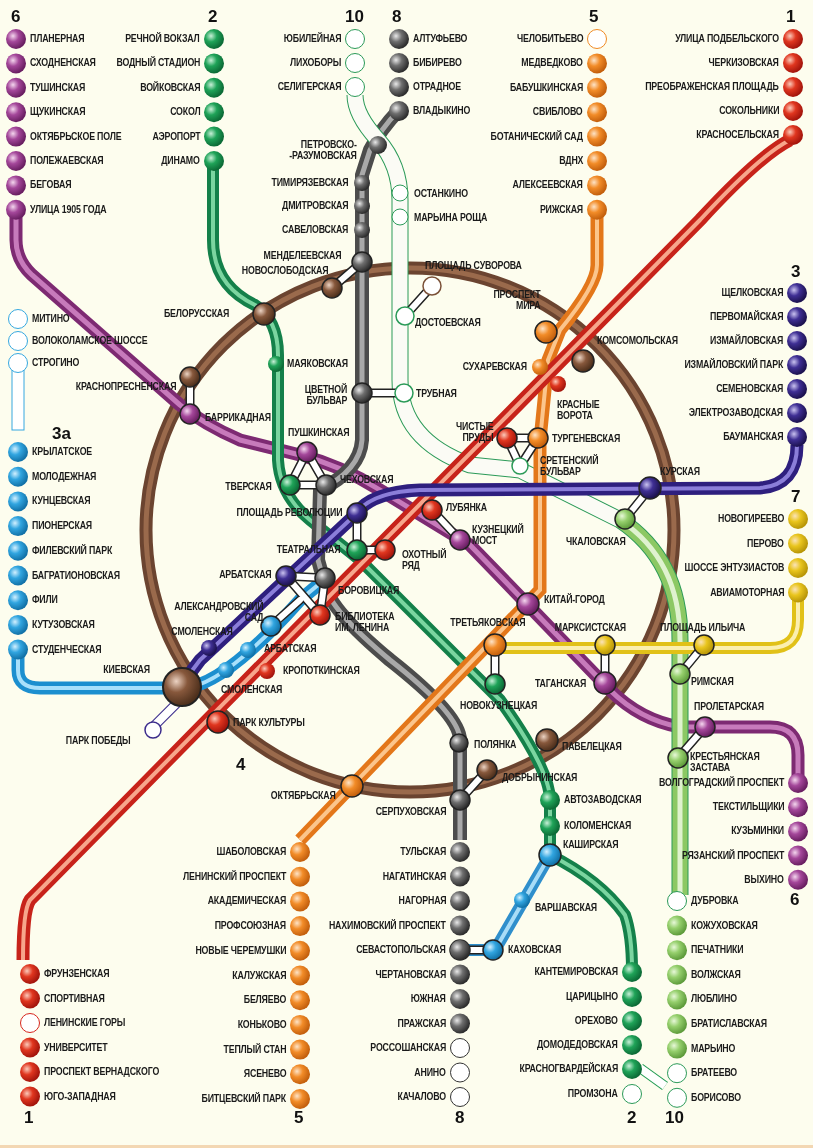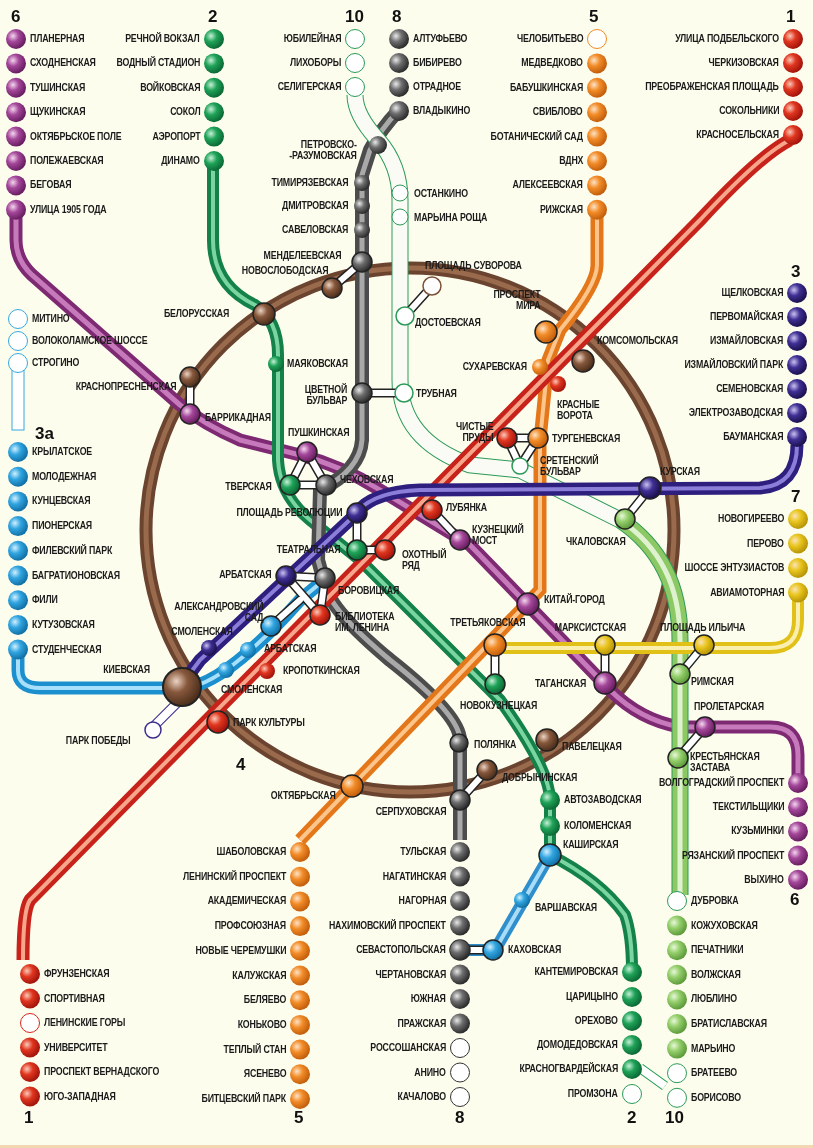--- a/index.html
+++ b/index.html
@@ -519,21 +519,21 @@
     <div class="lbl" style="left: 562px; top: 741px;">ПАВЕЛЕЦКАЯ</div>
     <div class="lbl" style="left: 502px; top: 772px;">ДОБРЫНИНСКАЯ</div>
     <div class="lbl r" style="right: 367px; top: 806px;">СЕРПУХОВСКАЯ</div>
     <div class="num" style="left: 11px; top: 7px;">6</div>
     <div class="num" style="left: 208px; top: 7px;">2</div>
     <div class="num" style="left: 345px; top: 7px;">10</div>
     <div class="num" style="left: 392px; top: 7px;">8</div>
     <div class="num" style="left: 589px; top: 7px;">5</div>
     <div class="num" style="left: 786px; top: 7px;">1</div>
     <div class="num" style="left: 791px; top: 262px;">3</div>
-    <div class="num" style="left: 35px; top: 424px;">3а</div>
+    <div class="num" style="left: 52px; top: 424px;">3а</div>
     <div class="num" style="left: 791px; top: 487px;">7</div>
     <div class="num" style="left: 236px; top: 755px;">4</div>
     <div class="num" style="left: 790px; top: 890px;">6</div>
     <div class="num" style="left: 24px; top: 1108px;">1</div>
     <div class="num" style="left: 294px; top: 1108px;">5</div>
     <div class="num" style="left: 455px; top: 1108px;">8</div>
     <div class="num" style="left: 627px; top: 1108px;">2</div>
     <div class="num" style="left: 665px; top: 1108px;">10</div>
   </div>
 

